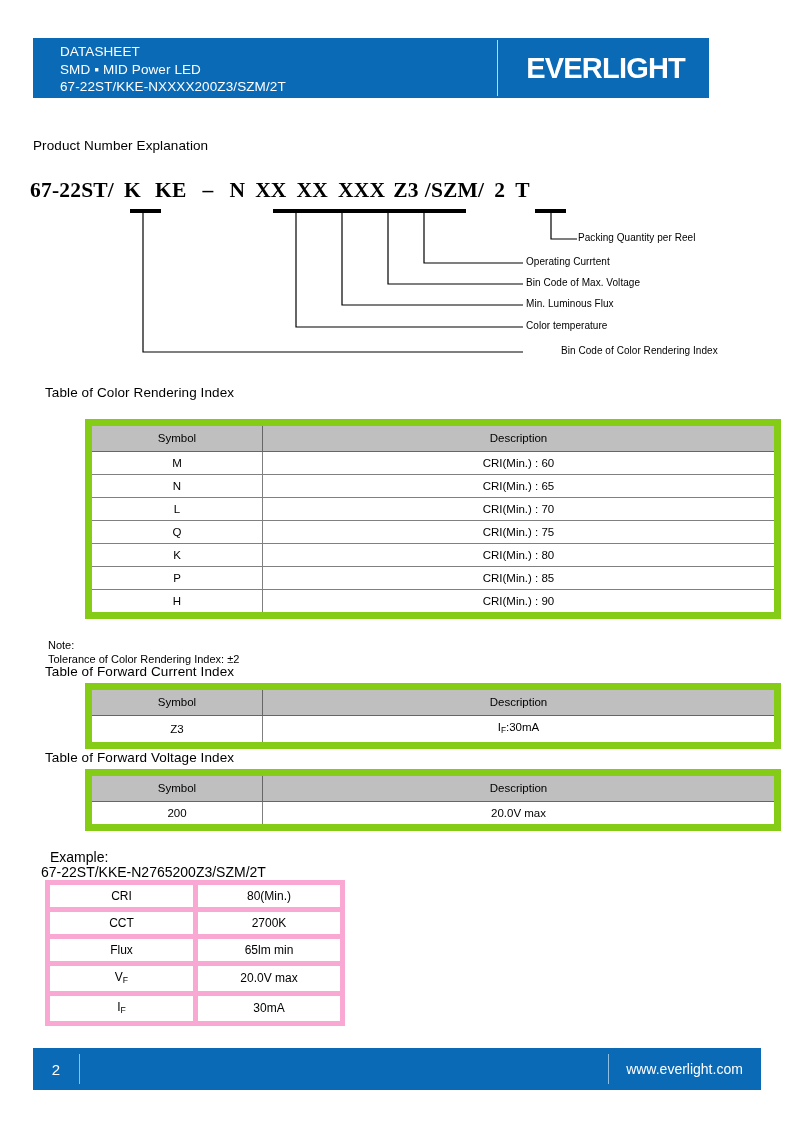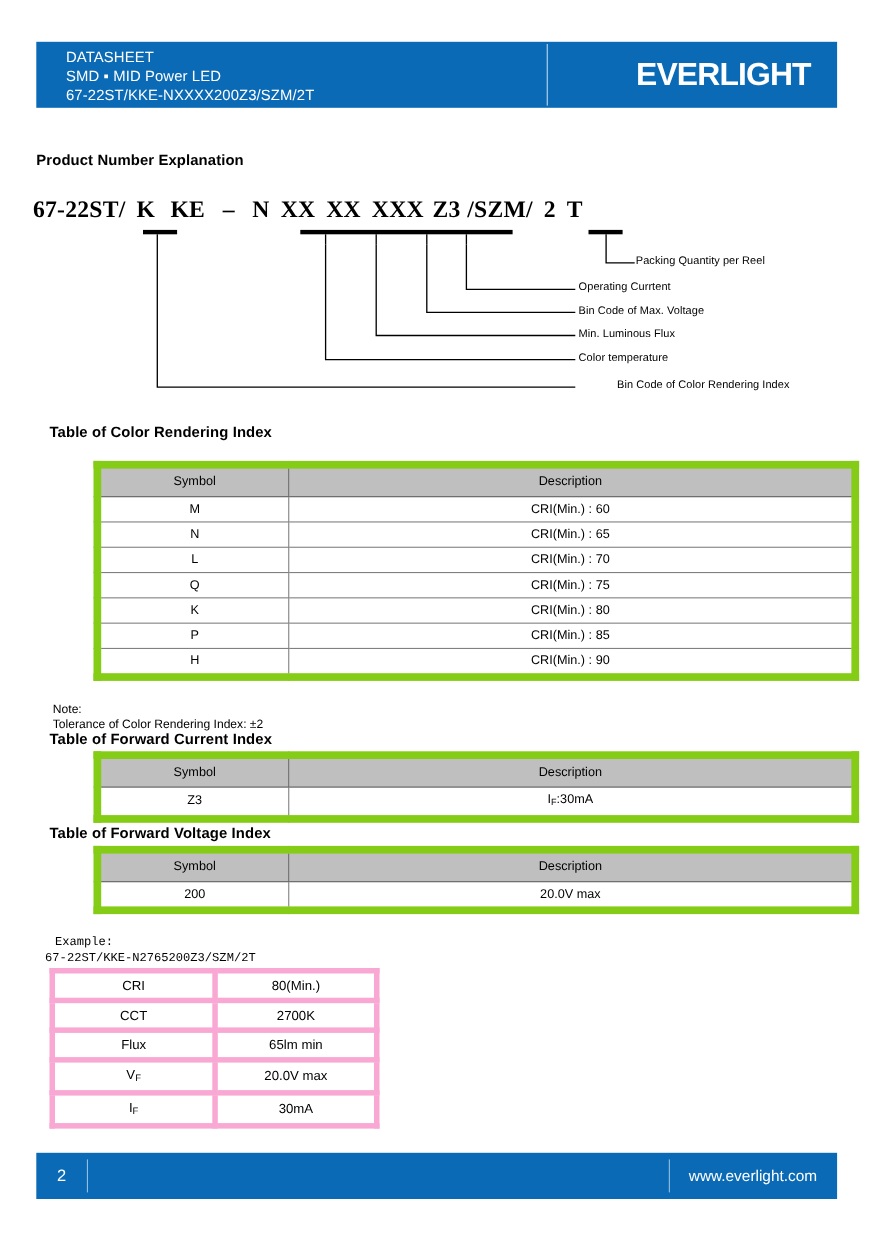--- a/index.html
+++ b/index.html
@@ -12,21 +12,21 @@
     position: relative;
     font-family: "Liberation Sans", sans-serif;
     color: #000;
     overflow: hidden;
   }
 
   
   .header {
     position: absolute;
     left: 33px; top: 38px;
-    width: 728px; height: 60px;
+    width: 676px; height: 60px;
     background: #0a6ab5;
   }
   .header-divider {
     position: absolute;
     left: 464px; top: 2px;
     width: 1px; height: 56px;
     background: #bcd7ec;
   }
   .header-lines {
     position: absolute;
@@ -43,21 +43,21 @@
     font-size: 29px;
     font-weight: bold;
     letter-spacing: -0.8px;
     font-family: "Liberation Sans", sans-serif;
     margin-left: 21px;
   }
 
   
   .sect-title {
     position: absolute;
-    font-weight: bold;
+    font-weight: normal;
     font-size: 13.5px;
     letter-spacing: 0.1px;
     white-space: nowrap;
   }
 
   
   .pn-line {
     position: absolute;
     left: 30px; top: 178px;
     font-family: "Liberation Serif", serif;
@@ -104,23 +104,22 @@
     position: absolute;
     font-size: 11px;
     line-height: 14px;
     white-space: pre-line;
     margin-top: 24px;
   }
 
   
   .example-cap {
     position: absolute;
-    font-size: 11px;
+    font-size: 14px;
     line-height: 15px;
-    font-family: Liberation Mono, monospace;
   }
   table.ex {
     position: absolute;
     border-collapse: collapse;
     font-size: 12px;
     table-layout: fixed;
   }
   table.ex td {
     border: 5px solid #f9a8d4;
     text-align: center;

